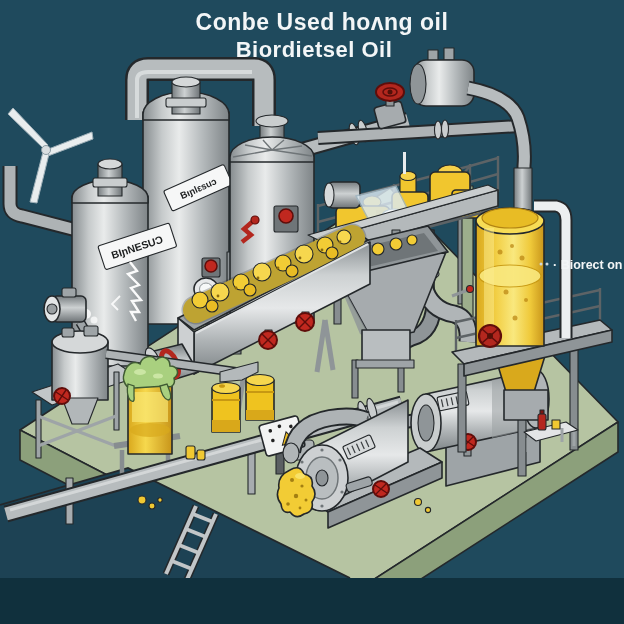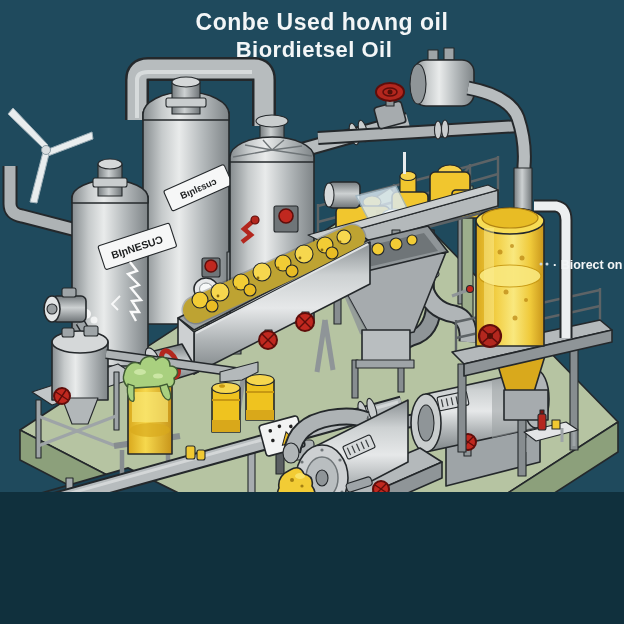--- a/index.html
+++ b/index.html
@@ -1,16 +1,16 @@
 <!DOCTYPE html>
 <html><head>
 <meta charset="utf-8">
 <style>
   html,body{margin:0;padding:0;background:#10303d;}
-  .canvas{position:relative;width:624px;height:492px;background:#1F4A5D;overflow:hidden;
+  .canvas{position:relative;width:624px;height:578px;background:#1F4A5D;overflow:hidden;
           font-family:"Liberation Sans","DejaVu Sans",sans-serif;}
   svg{position:absolute;left:0;top:0;}
   .o{stroke:#24282b;stroke-width:1.6;stroke-linejoin:round;stroke-linecap:round;}
   .o1{stroke:#24282b;stroke-width:1.1;stroke-linejoin:round;}
   .t1{font:700 23px "Liberation Sans","DejaVu Sans",sans-serif;fill:#F3F6F7;letter-spacing:.5px;}
   .t2{font:700 22px "Liberation Sans","DejaVu Sans",sans-serif;fill:#F3F6F7;letter-spacing:.5px;}
   .rb{font:700 10.5px "Liberation Sans","DejaVu Sans",sans-serif;fill:#1b1d1e;}
   .rb2{font:700 9.5px "Liberation Sans","DejaVu Sans",sans-serif;fill:#1b1d1e;}
   .bl{font:700 12.5px "Liberation Sans","DejaVu Sans",sans-serif;fill:#F3F6F7;}
   .rail{stroke:#5d6366;stroke-width:2.4;fill:none;}

